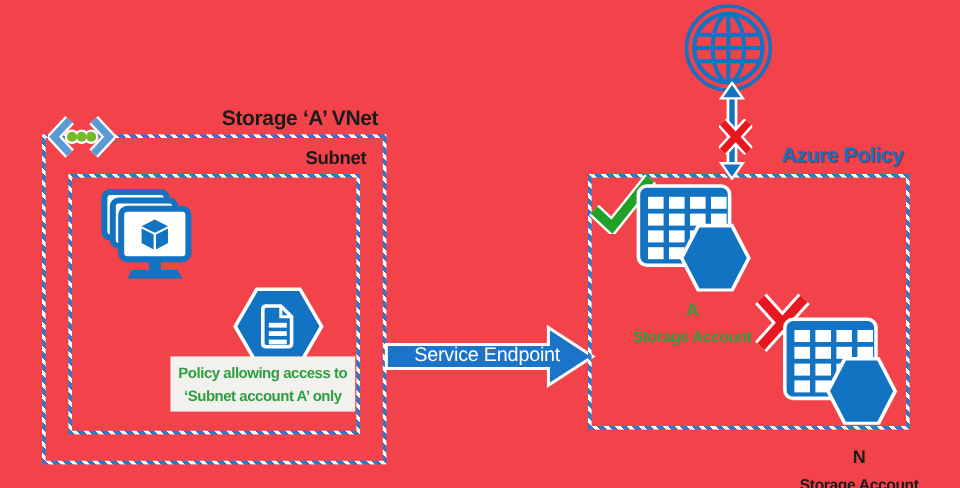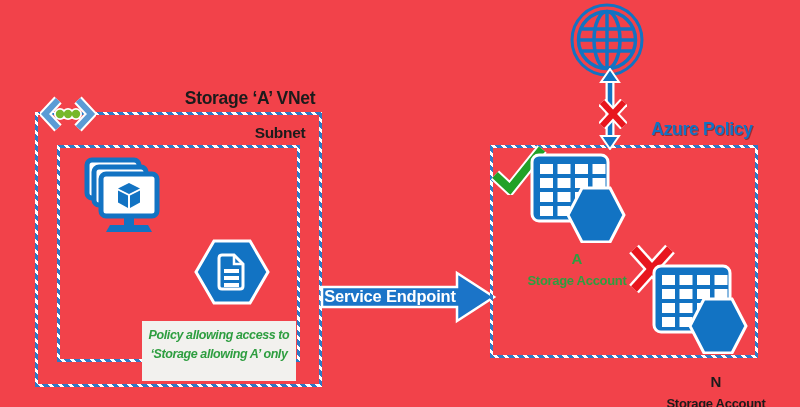--- a/index.html
+++ b/index.html
@@ -13,21 +13,21 @@
     box-sizing:border-box;
     border:3px dashed var(--dash-blue,#2E7AC6);
     border-image:repeating-linear-gradient(45deg,var(--dash-blue,#2E7AC6) 0 4px,#ffffff 4px 7px) 3;
   }
   .lbl{font-weight:bold;color:#1b1b1b;letter-spacing:-0.3px;}
   .center{text-align:center;}
   .nowrap{white-space:nowrap;}
   .vnet-title{font-size:17.5px;}
   .subnet-label{font-size:15.5px;}
   .storage-title{font-size:17.5px;color:var(--azure-blue,#1273C3);text-shadow:1px 1px 0 rgba(0,0,0,0.35);}
-  .se-label{font-size:16.5px;font-weight:bold;color:#ffffff;letter-spacing:-0.2px;}
+  .se-label{font-size:16.5px;font-weight:normal;color:#ffffff;letter-spacing:-0.2px;margin-left:16px;}
   .policy-note{
     box-sizing:border-box;background:#F2F1EE;
     font-size:12.5px;font-weight:bold;color:var(--green-text,#2E9E40);
     letter-spacing:-0.4px;line-height:1.55;padding-top:5px;
   }
   .acct-label{font-size:13px;font-weight:bold;letter-spacing:-0.3px;margin-top:40px;}
   .acct-letter{font-size:15px;font-weight:bold;}
   .green{color:var(--green-text,#2E9E40);}
   .dark{color:#1b1b1b;}
   
@@ -80,23 +80,23 @@
 
   <svg class="abs" style="left:193px;top:236px;" width="78" height="72" viewBox="0 0 78 72">
     <polygon class="f-b" stroke="#fff" stroke-width="3" points="3,36 21,5 57,5 75,36 57,67 21,67"></polygon>
     <path class="s-w" stroke-width="3" d="M29,19 h12 l9,9 v22 q0,3 -3,3 h-18 q-3,0 -3,-3 v-28 q0,-3 3,-3 z"></path>
     <path class="s-w" stroke-width="2.5" d="M41,19 v9 h9"></path>
     <rect class="f-w" x="31" y="33" width="15" height="4"></rect>
     <rect class="f-w" x="31" y="40" width="15" height="4"></rect>
     <rect class="f-w" x="31" y="47" width="15" height="4"></rect>
   </svg>
 
-  <div class="abs policy-note center" style="left:142px;top:321px;width:154px;height:60px;font-style:italic;">
+  <div class="abs policy-note center" style="left:142px;top:297px;width:154px;height:46px;">
     <div class="nowrap">Policy allowing access to</div>
-    <div class="nowrap">‘Storage allowing A’ only</div>
+    <div class="nowrap">‘Subnet account A’ only</div>
   </div>
 
   <svg class="abs" style="left:318px;top:266px;" width="180" height="64" viewBox="0 0 180 64">
     <polygon class="f-ab" points="4,21 139,21 139,7 176,31 139,55 139,41 4,41"></polygon>
   </svg>
   <div class="abs se-label center nowrap" style="left:322px;top:287px;width:136px;">Service Endpoint</div>
 
   <div class="abs dashed" style="left:490px;top:145px;width:268px;height:213px;"></div>
   <div class="abs lbl storage-title center nowrap" style="left:644px;top:119px;width:116px;">Azure Policy</div>
 

